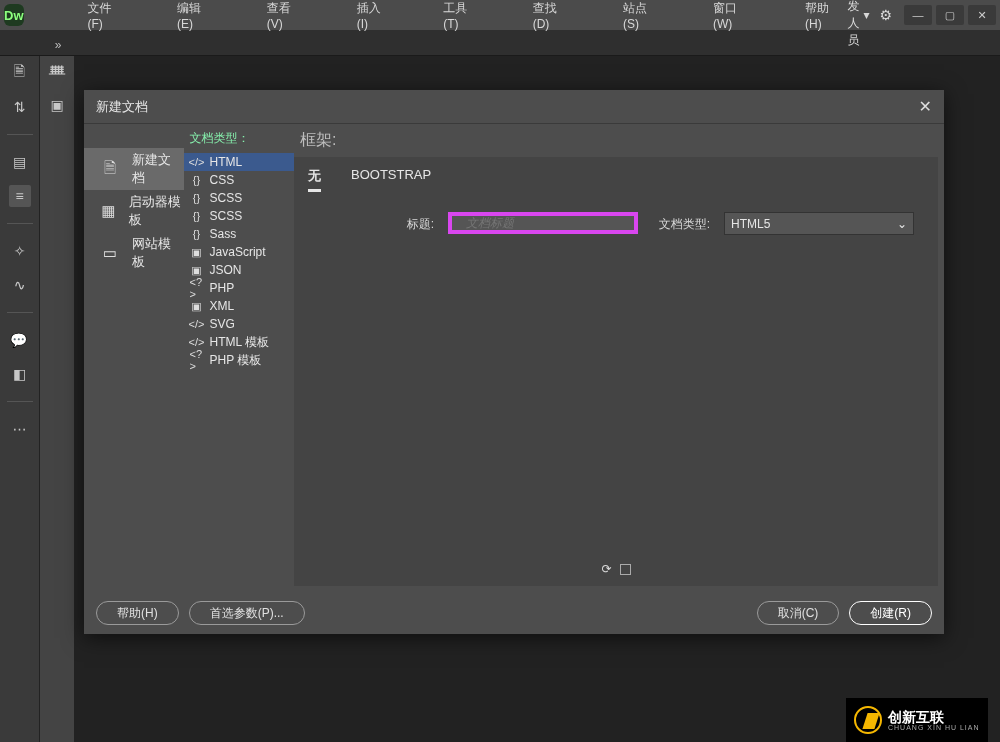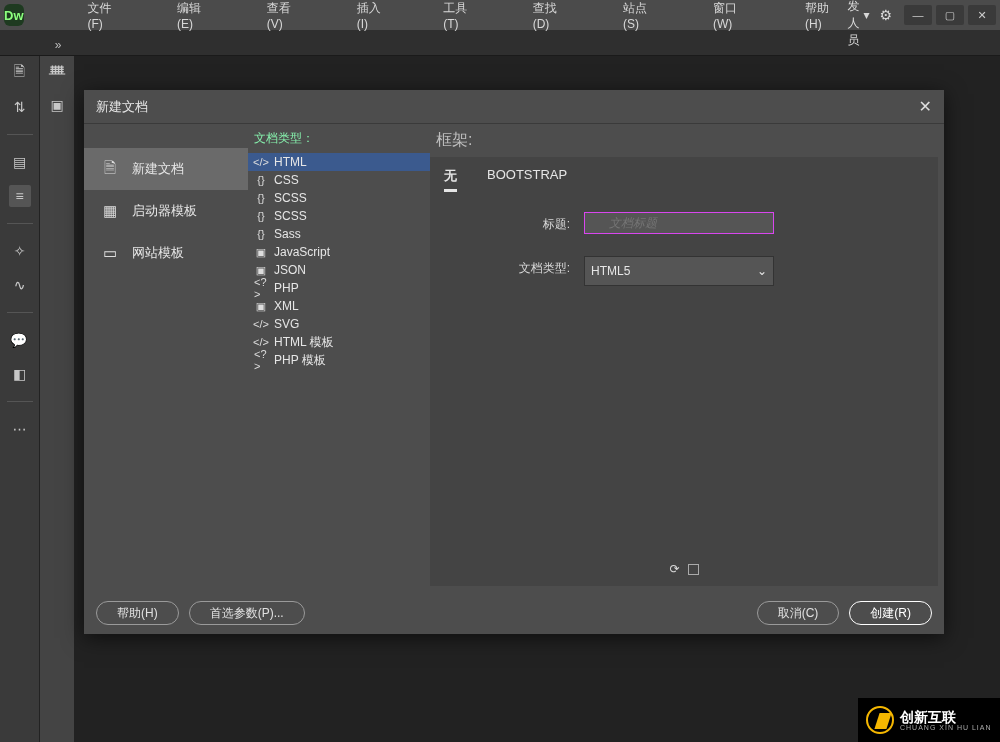--- a/index.html
+++ b/index.html
@@ -43,36 +43,36 @@
   .type-item { height:18px; display:flex; align-items:center; gap:6px; padding-left:6px; color:#e6e6e6; font-size:12px; cursor:pointer;}
   .type-item.selected { background:#3b5a8e; }
   .type-ic { width:14px; height:14px; display:flex; align-items:center; justify-content:center; font-size:11px; color:#ddd;}
 
   .frame-col { flex:1; padding-top:2px; display:flex; flex-direction:column; }
   .frame-col .col-head { color:#bdbdbd; font-size:16px; padding:4px 0 6px 6px; }
   .frame-panel { flex:1; background:#444; margin:0 6px 6px 0; display:flex; flex-direction:column; position:relative;}
   .frame-tabs { display:flex; gap:30px; padding:10px 14px 14px 14px; color:#e6e6e6; font-size:13px;}
   .frame-tab { cursor:pointer; padding-bottom:4px;}
   .frame-tab.active { font-weight:bold; border-bottom:3px solid #e6e6e6;}
-  .form-area { padding: 6px 24px 0 80px; display:flex; flex-direction:column; gap:22px; font-size:12px; color:#d8d8d8;}
+  .form-area { padding: 6px 24px 0 80px; display:flex; gap:12px; font-size:12px; color:#d8d8d8;}
   .form-row { display:flex; align-items:flex-start; gap:14px;}
   .form-label { width:60px; text-align:right; padding-top:4px;}
-  .text-input { width:190px; height:22px; background:#555; border:1px solid #d946ef; color:#bbb; padding:0 24px; font-style:italic; font-size:12px;}
-  .select-input { width:190px; height:30px; background:#555; border:1px solid #333; color:#e6e6e6; padding:8px 6px; display:flex; align-items:center; justify-content:space-between; font-size:12px;}
+  .text-input { width:190px; height:22px; background:#555; border:4px solid #d946ef; color:#bbb; padding:0 14px; font-style:italic; font-size:12px;}
+  .select-input { width:190px; height:23px; background:#555; border:1px solid #333; color:#e6e6e6; padding:8px 6px; display:flex; align-items:center; justify-content:space-between; font-size:12px;}
   .css-area { width:190px; height:44px; background:#555; border:1px solid #333;}
   .css-btns { display:flex; flex-direction:column; gap:6px; color:#aaa; font-size:12px;}
   .extract-row { position:absolute; bottom:10px; left:0; right:0; display:flex; justify-content:center; align-items:center; gap:8px; color:#d8d8d8; font-size:12px;}
   .checkbox { width:11px; height:11px; border:1px solid #aaa; display:inline-block;}
 
   .dialog-footer { height:42px; display:flex; align-items:center; padding:0 12px; gap:10px;}
   .pill-btn { height:24px; padding:0 20px; border:1px solid #9a9a9a; border-radius:12px; background:transparent; color:#e0e0e0; font-size:12px; display:flex; align-items:center; cursor:pointer;}
   .pill-btn.primary { border-color:#fff; color:#fff;}
   .footer-spacer { flex:1; }
 
-  .watermark { position:absolute; right:0; bottom:0; width:142px; height:44px; background:#000; display:flex; align-items:center; gap:6px; padding:0 8px; }
+  .watermark { position:absolute; right:12px; bottom:0; width:142px; height:44px; background:#000; display:flex; align-items:center; gap:6px; padding:0 8px; }
   .watermark .wm-ic { width:28px; height:28px; border:2px solid #f5b700; border-radius:50%; position:relative;}
   .watermark .wm-ic::after { content:""; position:absolute; inset:5px 3px 3px 9px; background:#f5b700; transform:skewX(-18deg);}
   .watermark .wm-txt { color:#fff; font-size:14px; font-weight:bold; line-height:1;}
   .watermark .wm-sub { color:#aaa; font-size:7px; letter-spacing:1px;}
 </style>
 </head>
 <body>
 
 <div class="menubar">
   <div class="logo-dw">Dw</div>

